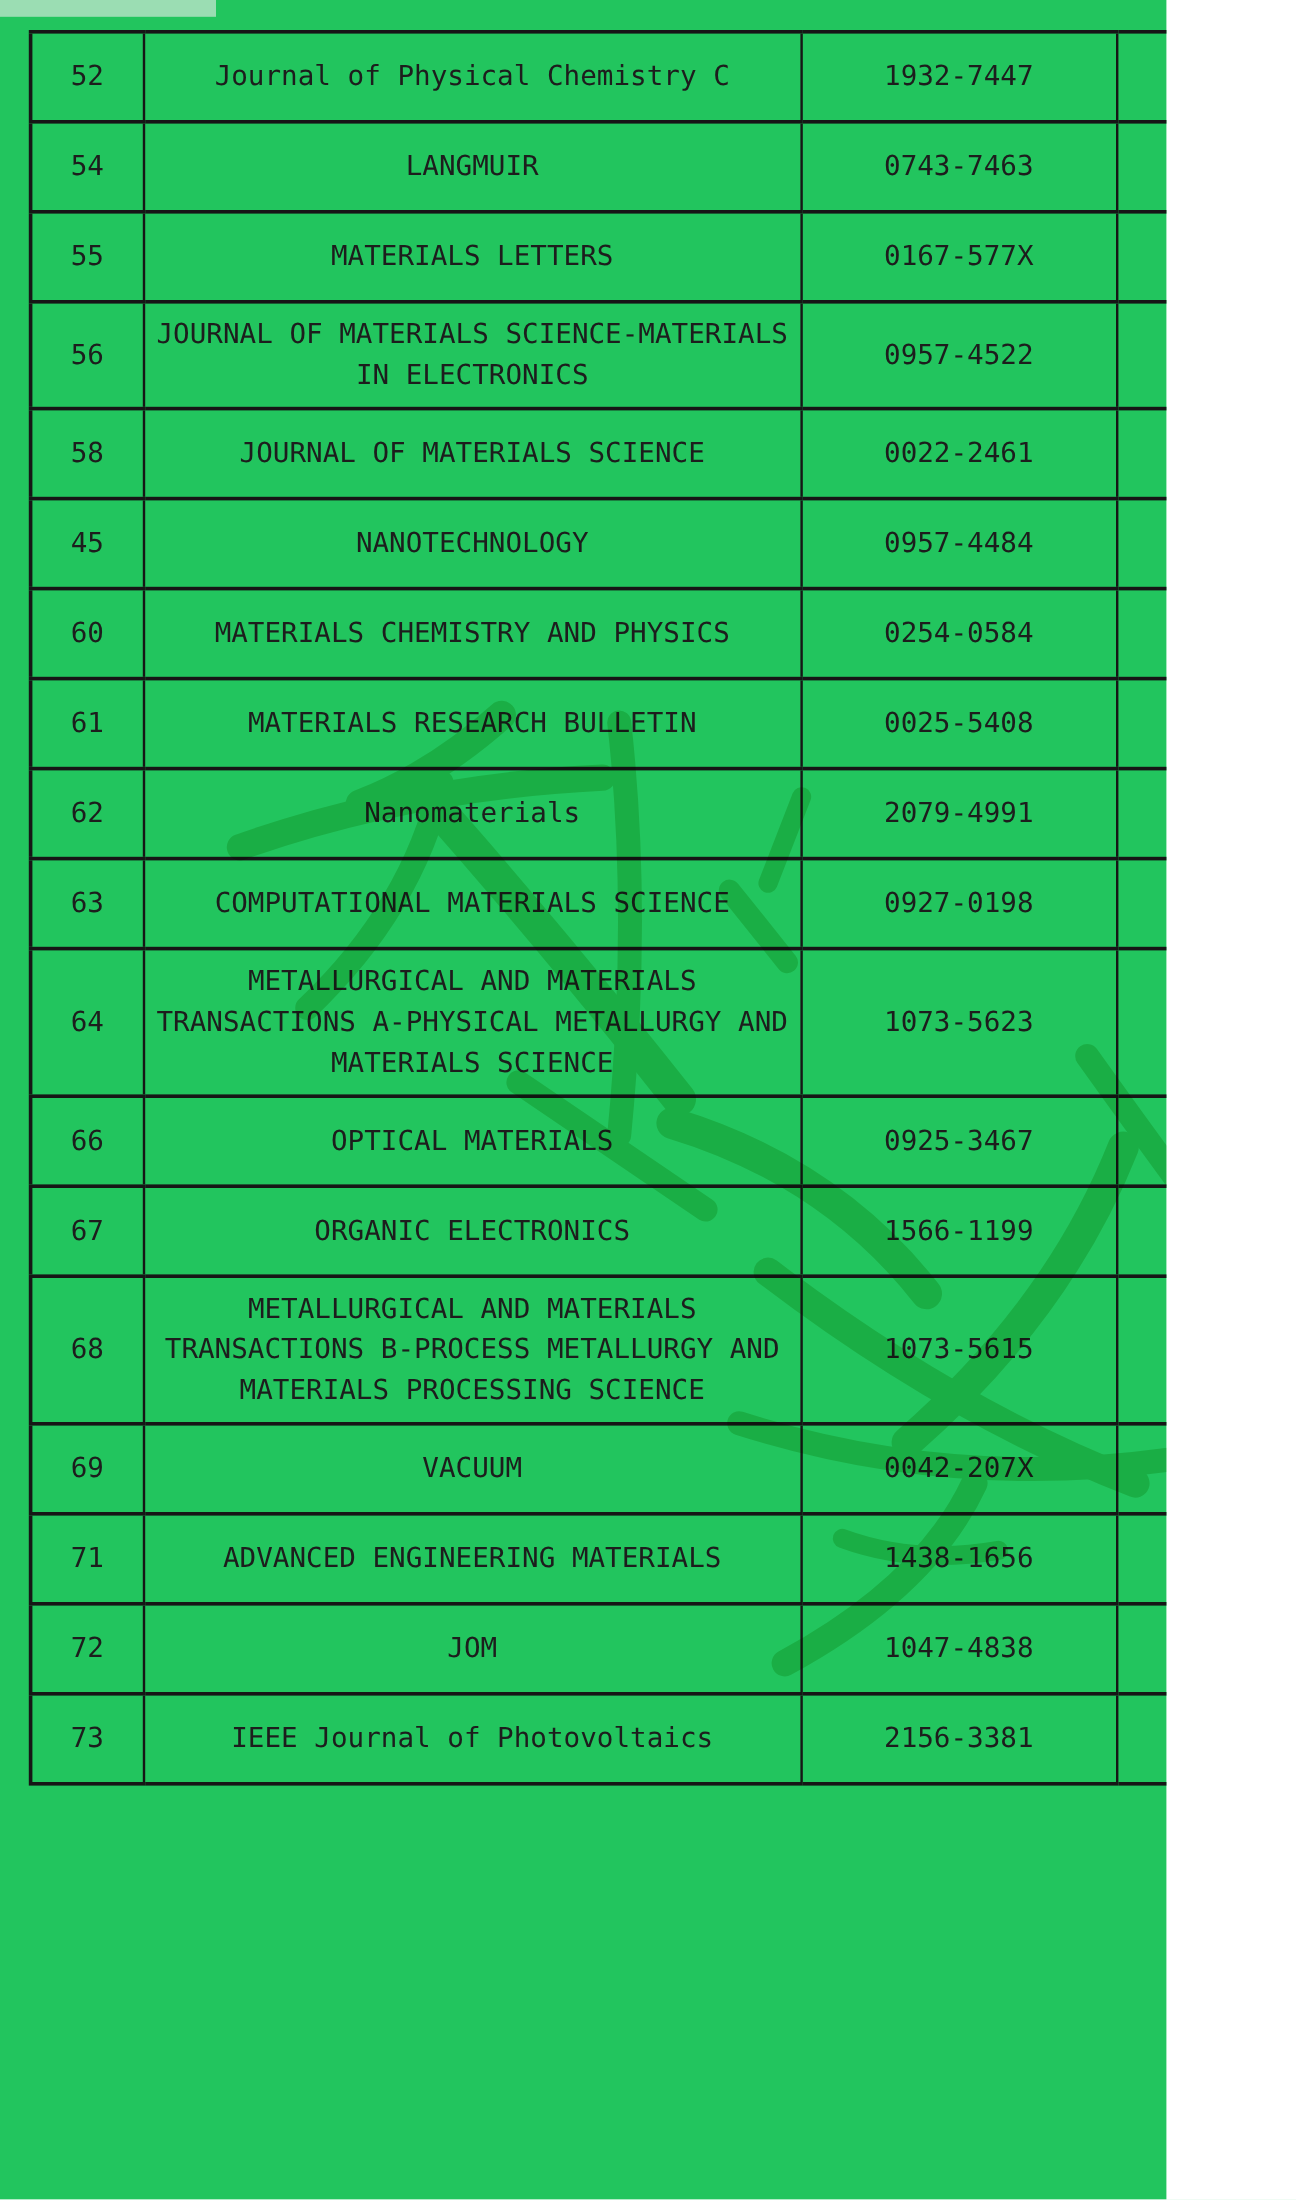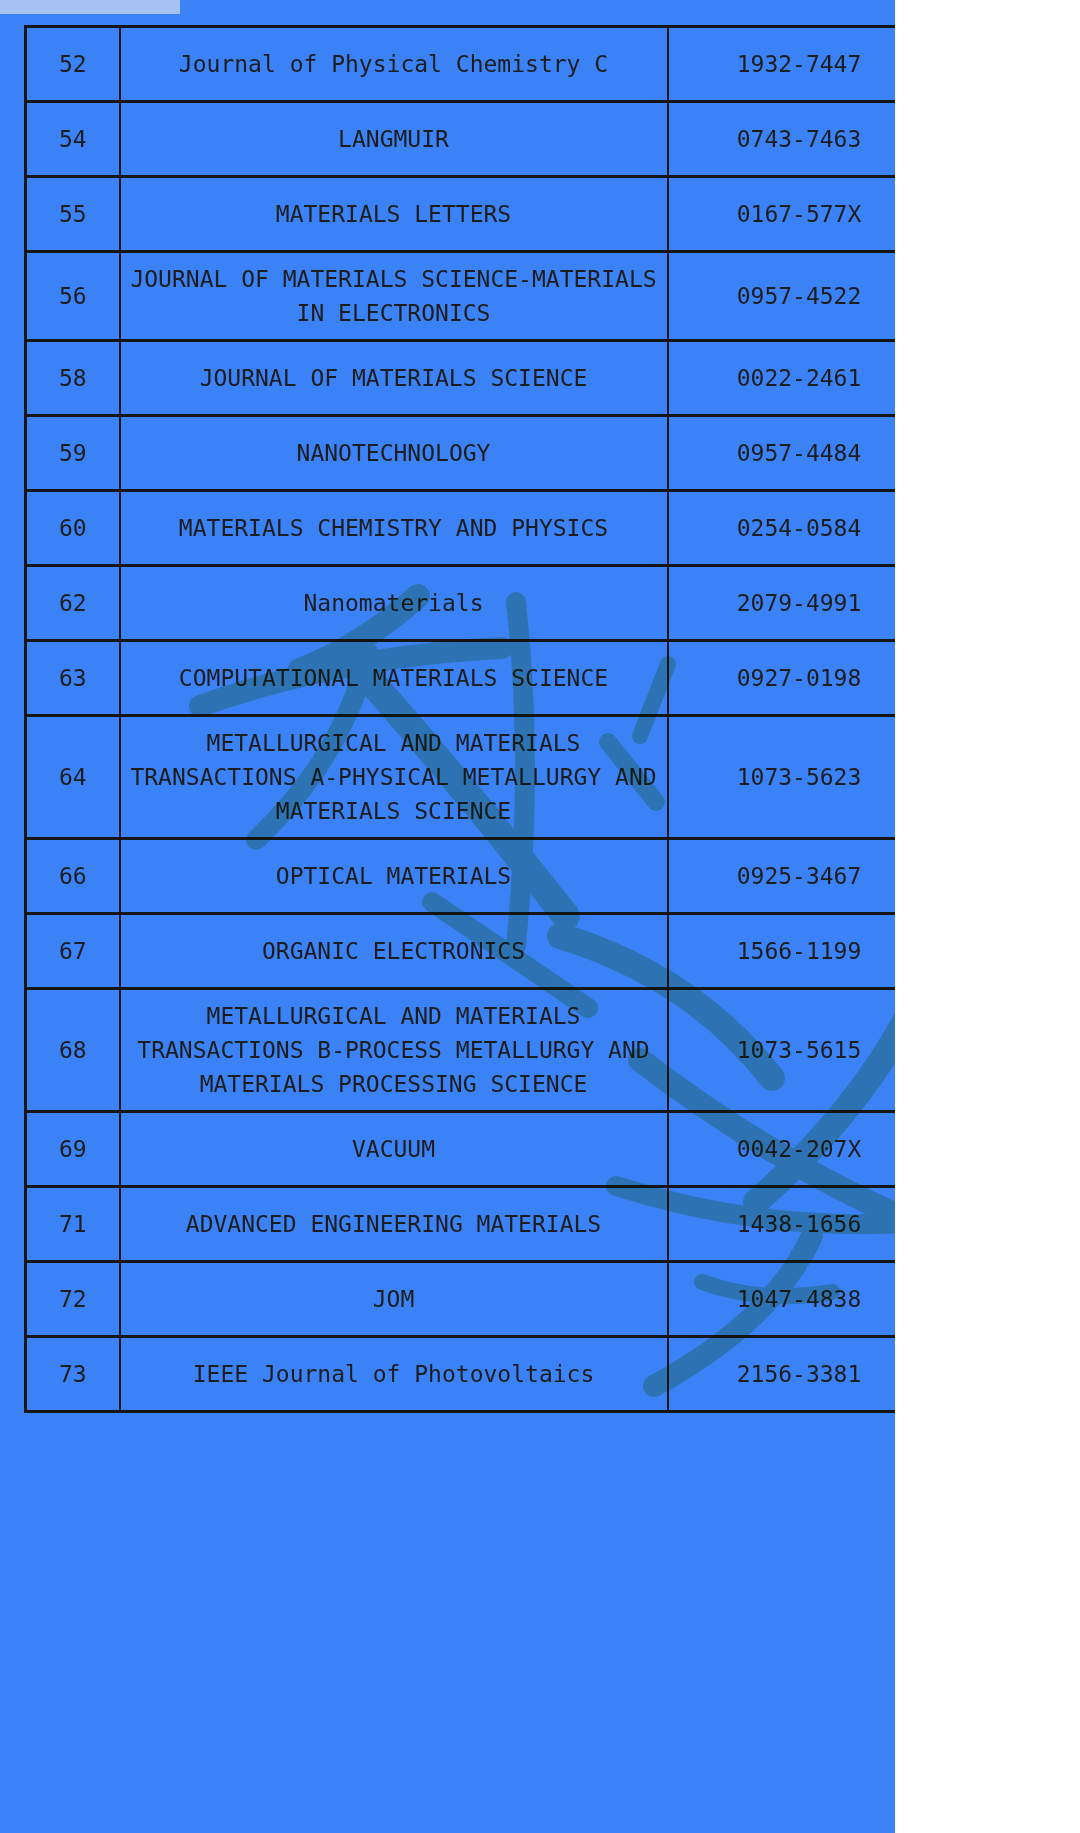--- a/index.html
+++ b/index.html
@@ -1,20 +1,20 @@
 <!DOCTYPE html>
 <html><head>
 <meta charset="utf-8">
 <style>
   html, body { margin: 0; padding: 0; background: #ffffff; }
   .page {
     position: relative;
-    width: 895px;
+    width: 972px;
     height: 1833px;
-    background: #3b82f6;
+    background: #22c55e;
     overflow: hidden;
     font-family: "DejaVu Sans Mono", "Liberation Mono", monospace;
   }
   .scan-smudge {
     position: absolute;
     left: 0; top: 0;
     width: 180px; height: 14px;
     background: #ededed;
     opacity: 0.6;
   }
@@ -94,29 +94,35 @@
           <td>0957-4522</td>
           <td>T2</td>
         </tr>
         <tr>
           <td>58</td>
           <td>JOURNAL OF MATERIALS SCIENCE</td>
           <td>0022-2461</td>
           <td>T2</td>
         </tr>
         <tr>
-          <td>59</td>
+          <td>45</td>
           <td>NANOTECHNOLOGY</td>
           <td>0957-4484</td>
           <td>T2</td>
         </tr>
         <tr>
           <td>60</td>
           <td>MATERIALS CHEMISTRY AND PHYSICS</td>
           <td>0254-0584</td>
+          <td>T2</td>
+        </tr>
+        <tr>
+          <td>61</td>
+          <td>MATERIALS RESEARCH BULLETIN</td>
+          <td>0025-5408</td>
           <td>T2</td>
         </tr>
         <tr>
           <td>62</td>
           <td>Nanomaterials</td>
           <td>2079-4991</td>
           <td>T2</td>
         </tr>
         <tr>
           <td>63</td>

